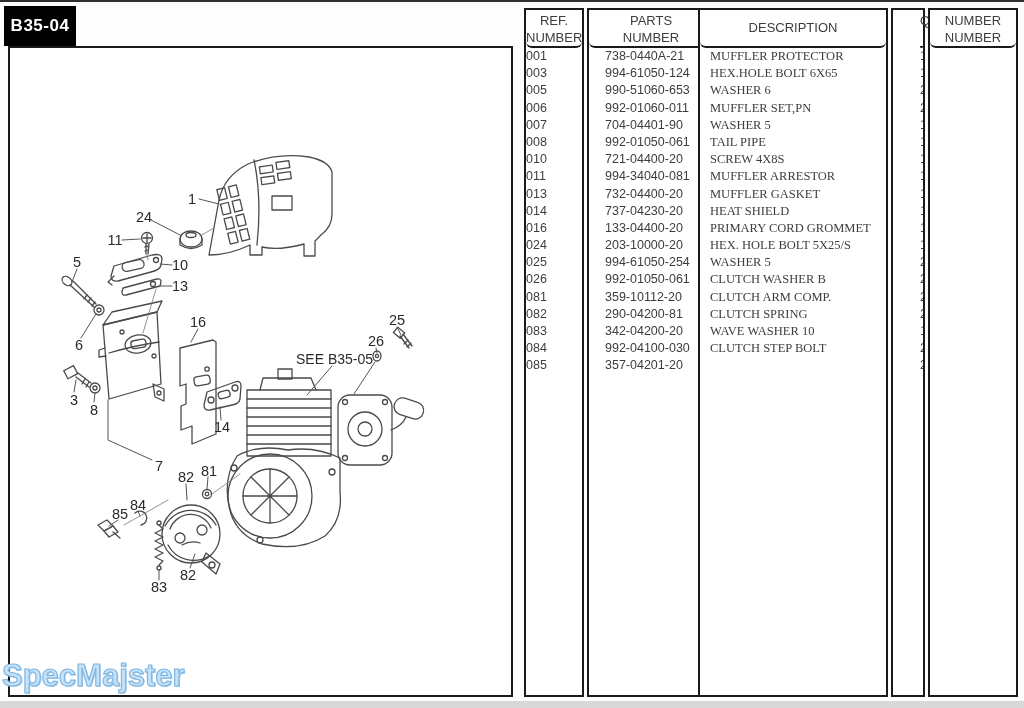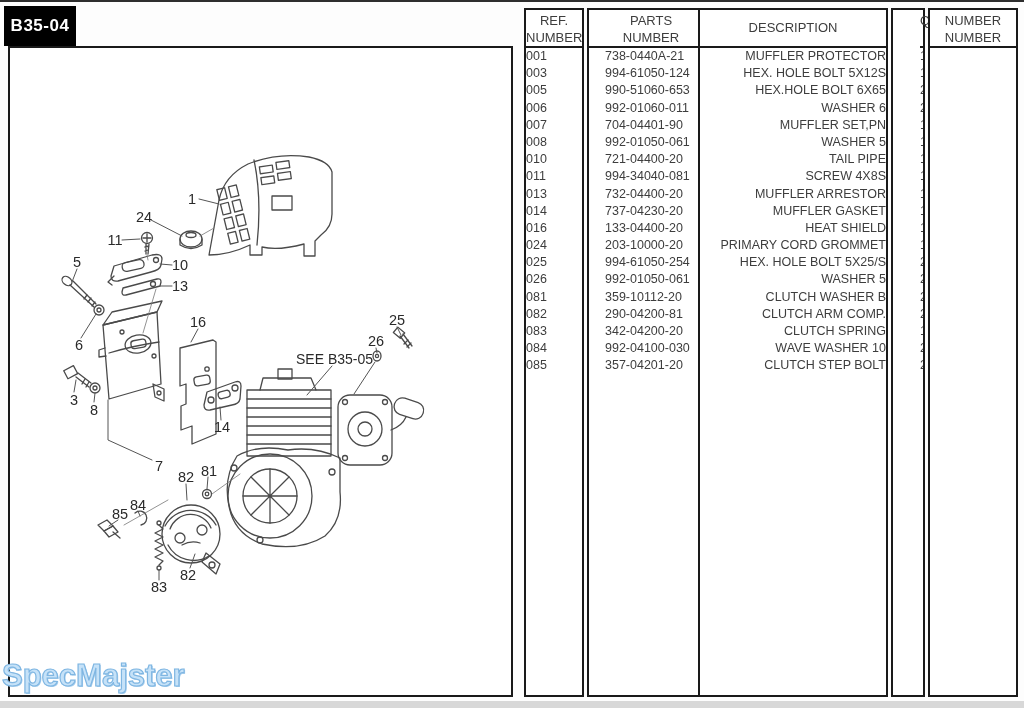--- a/index.html
+++ b/index.html
@@ -17,27 +17,27 @@
 
   
   .panel{position:absolute;left:8px;top:46px;width:505px;height:651px;border:2px solid #1a1a1a;background:#fff;box-sizing:border-box;}
   .panel svg{position:absolute;left:0;top:0;}
   .callout{position:absolute;transform:translate(-50%,-50%);font-size:14.5px;color:#2a2a2a;font-weight:400;white-space:nowrap;}
   .see-note{position:absolute;font-size:14px;color:#2a2a2a;white-space:nowrap;}
 
   
   .tcol{position:absolute;top:8px;height:689px;border:2px solid #1a1a1a;background:#fff;box-sizing:border-box;}
   .thead{height:38px;border-bottom:2px solid #1a1a1a;box-sizing:border-box;text-align:center;
-         font-size:13px;color:#3d3d3d;padding-top:2px;}
+         font-size:13px;color:#3d3d3d;padding-top:2px;border-radius:6px;}
   .thead span{display:block;line-height:17px;}
   .thead-mid span{line-height:32px;}
   .cell{height:17.2px;line-height:17.2px;font-size:12.5px;color:#3d3d3d;white-space:nowrap;overflow:hidden;}
   .cell-ref,.cell-qty{text-align:left;}
   .cell-part{text-align:left;padding-left:16px;}
-  .cell-desc{text-align:right;padding-left:10px;}
+  .cell-desc{text-align:left;padding-left:10px;font-family:Liberation Serif, serif;}
 
   
   .watermark{position:absolute;left:2px;top:658px;font-size:31px;font-weight:bold;letter-spacing:0;
      color:#c6e2f8;-webkit-text-stroke:1.2px #7fb6e2;text-shadow:1px 1px 0 #a8cfee;z-index:5;}
 </style>
 </head>
 <body>
 
 <div id="page">
   <div class="scan-top"></div>
@@ -320,21 +320,20 @@
           <div class="cell cell-part">992-04100-030</div>
           <div class="cell cell-part">357-04201-20</div>
         </div>
     </div>
     <div class="tcol" style="left:698px;width:190px;">
       <div class="thead thead-mid">
         <span>DESCRIPTION</span>
       </div>
       <div id="col-desc-body">
           <div class="cell cell-desc">MUFFLER PROTECTOR</div>
-          <div class="cell cell-desc">HEX. HOLE BOLT 5X12S</div>
           <div class="cell cell-desc">HEX.HOLE BOLT 6X65</div>
           <div class="cell cell-desc">WASHER 6</div>
           <div class="cell cell-desc">MUFFLER SET,PN</div>
           <div class="cell cell-desc">WASHER 5</div>
           <div class="cell cell-desc">TAIL PIPE</div>
           <div class="cell cell-desc">SCREW 4X8S</div>
           <div class="cell cell-desc">MUFFLER ARRESTOR</div>
           <div class="cell cell-desc">MUFFLER GASKET</div>
           <div class="cell cell-desc">HEAT SHIELD</div>
           <div class="cell cell-desc">PRIMARY CORD GROMMET</div>

